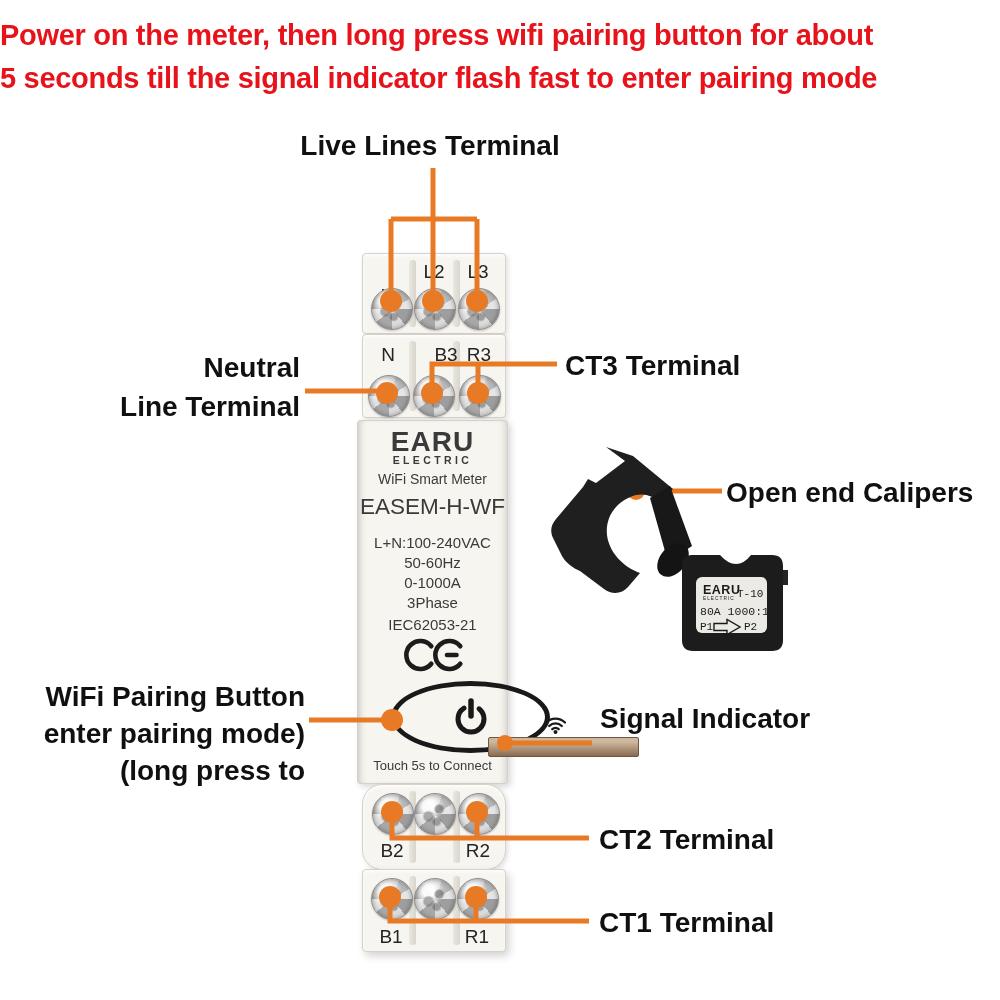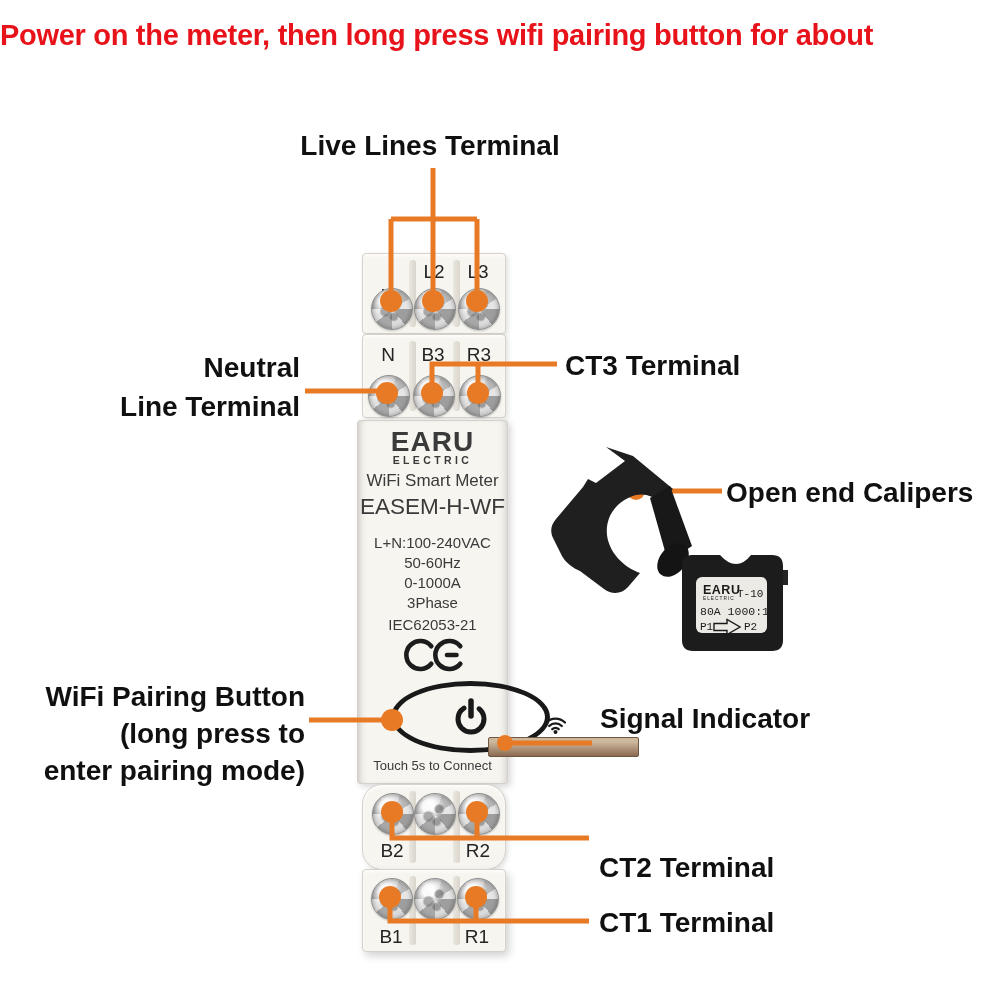--- a/index.html
+++ b/index.html
@@ -12,21 +12,21 @@
     color:#e8131a;font-weight:bold;font-size:29px;line-height:43px;letter-spacing:-0.3px;}
 
   
   .callout{color:#101010;font-weight:bold;font-size:28px;line-height:38px;white-space:nowrap;z-index:6;}
   .c-live{left:230px;top:127px;width:400px;text-align:center;}
   .c-neutral{left:40px;top:348px;width:260px;text-align:right;line-height:39px;}
   .c-ct3{left:565px;top:347px;}
   .c-pairing{left:0px;top:678px;width:305px;text-align:right;line-height:37px;}
   .c-signal{left:600px;top:700px;}
   .c-calipers{left:726px;top:474px;}
-  .c-ct2{left:599px;top:821px;margin-top:28px;}
+  .c-ct2{left:599px;top:821px;}
   .c-ct1{left:599px;top:904px;}
 
   
   .blk{background:#f7f5f0;border:1px solid #d6d2ca;border-radius:4px;z-index:2;
        box-shadow:2px 2px 5px rgba(0,0,0,0.12), inset 0 2px 3px rgba(255,255,255,.8);}
   .blk .divider{position:absolute;top:6px;bottom:6px;width:7px;border-radius:3px;
        background:linear-gradient(90deg,#eae7e0,#d9d5cc);}
   .t-label{position:absolute;transform:translateX(-50%);font-size:19px;color:#242424;}
   .screw{position:absolute;width:40px;height:40px;border-radius:50%;
     border:1px solid #8d8d8d;
@@ -38,51 +38,52 @@
     background:
       radial-gradient(circle at 64% 34%, rgba(70,70,70,.5) 0 13%, transparent 20%),
       radial-gradient(circle at 28% 58%, rgba(80,80,80,.45) 0 15%, transparent 22%),
       radial-gradient(circle at 56% 76%, rgba(60,60,60,.4) 0 11%, transparent 18%);}
   .body-panel{left:357px;top:420px;width:149px;height:362px;background:#f7f5f0;
     border:1px solid #d6d2ca;border-radius:3px;z-index:2;
     box-shadow:3px 3px 6px rgba(0,0,0,0.15), inset 7px 0 9px -7px rgba(0,0,0,.28), inset -7px 0 9px -7px rgba(0,0,0,.22);}
   .body-panel > div{position:absolute;width:100%;text-align:center;color:#3a3a3a;}
   .brand{top:5px;font-size:28px;font-weight:bold;letter-spacing:1px;color:#2e2e2e;}
   .brand-sub{top:33px;font-size:10.5px;font-weight:bold;letter-spacing:3.4px;color:#2e2e2e;}
-  .product{top:50px;font-size:17px;}
+  .product{top:50px;font-size:14px;}
   .model{top:73px;font-size:22.5px;}
   .spec{font-size:15px;line-height:20px;}
   .s0{top:112px;} .s1{top:132px;} .s2{top:152px;} .s3{top:172px;} .s4{top:194px;}
   .ce-wrap{top:216px;left:0;width:100%;text-align:center;}
   .pwr-btn{position:absolute;left:33px;top:260px;width:62px;height:62px;border:5px solid #191919;border-radius:50%;}
   .wifi-wrap{position:absolute;left:123px;top:292px;}
   .led{position:absolute;left:130px;top:316px;width:13px;height:18px;border:1px solid #6f5640;border-radius:2px;
        background:linear-gradient(180deg,#cdb79d 0 22%,#8a6a50);}
   .touch{top:337px;font-size:13px;color:#3a3a3a;}
 
   .overlay{left:0;top:0;z-index:5;}
   .mono{font-family:"Liberation Mono", monospace;}
 </style>
 </head>
 <body>
 
 <div class="abs header-red">
   <div>Power on the meter, then long press wifi pairing button for about</div>
+  <div>5 seconds till the signal indicator flash fast to enter pairing mode</div>
 </div>
 
 <div class="abs callout c-live">Live Lines Terminal</div>
 <div class="abs callout c-neutral">
   <div>Neutral</div>
   <div>Line Terminal</div>
 </div>
 <div class="abs callout c-ct3">CT3 Terminal</div>
 <div class="abs callout c-pairing">
   <div>WiFi Pairing Button</div>
+  <div>enter pairing mode)</div>
   <div>(long press to</div>
-  <div>enter pairing mode)</div>
 </div>
 <div class="abs callout c-signal">Signal Indicator</div>
 <div class="abs callout c-calipers">Open end Calipers</div>
 <div class="abs callout c-ct2">CT2 Terminal</div>
 <div class="abs callout c-ct1">CT1 Terminal</div>
 
 <div class="abs blk" style="left:362px;top:253px;width:142px;height:79px;">
   <div class="divider" style="left:46px;"></div>
   <div class="divider" style="left:90px;"></div>
   <span class="t-label" style="left:28px;top:7px;margin-top:24px;">L1</span>
@@ -90,21 +91,21 @@
   <span class="t-label" style="left:115px;top:7px;">L3</span>
   <div class="screw" style="left:8px;top:34px;"></div>
   <div class="screw" style="left:51px;top:34px;"></div>
   <div class="screw" style="left:95px;top:34px;"></div>
 </div>
 
 <div class="abs blk" style="left:362px;top:334px;width:142px;height:82px;">
   <div class="divider" style="left:46px;"></div>
   <div class="divider" style="left:90px;"></div>
   <span class="t-label" style="left:25px;top:9px;">N</span>
-  <span class="t-label" style="left:70px;top:9px;">B3</span>
+  <span class="t-label" style="left:83px;top:9px;">B3</span>
   <span class="t-label" style="left:116px;top:9px;">R3</span>
   <div class="screw" style="left:5px;top:40px;"></div>
   <div class="screw" style="left:50px;top:40px;"></div>
   <div class="screw" style="left:96px;top:40px;"></div>
 </div>
 
 <div class="abs body-panel">
   <div class="brand">EARU</div>
   <div class="brand-sub">ELECTRIC</div>
   <div class="product">WiFi Smart Meter</div>

